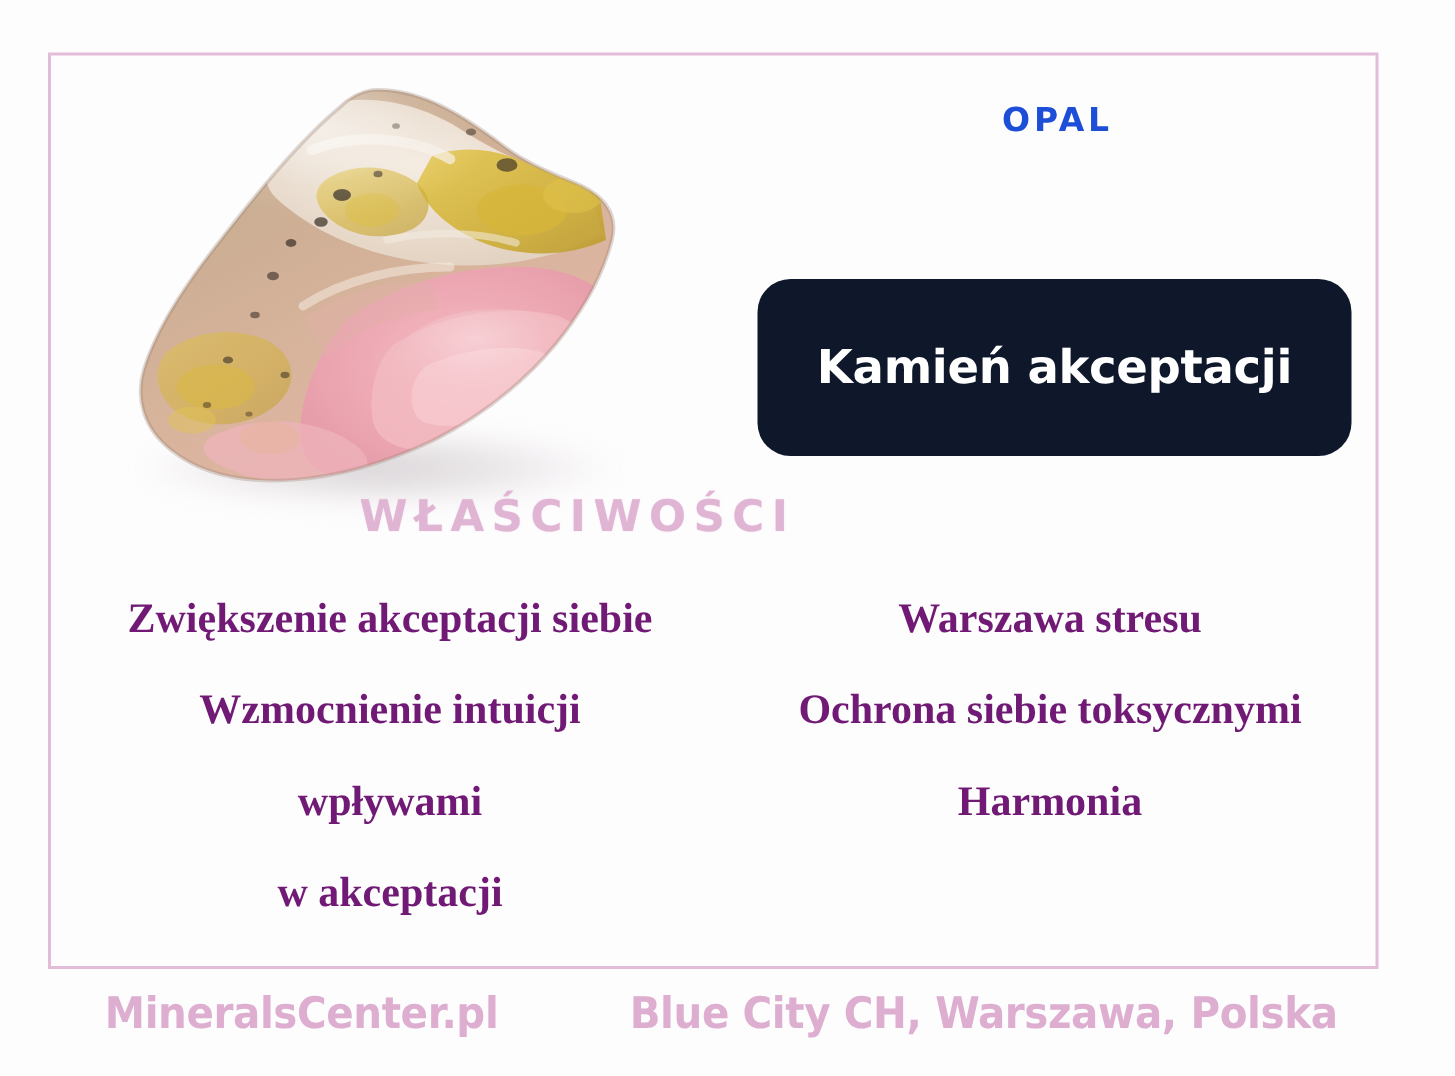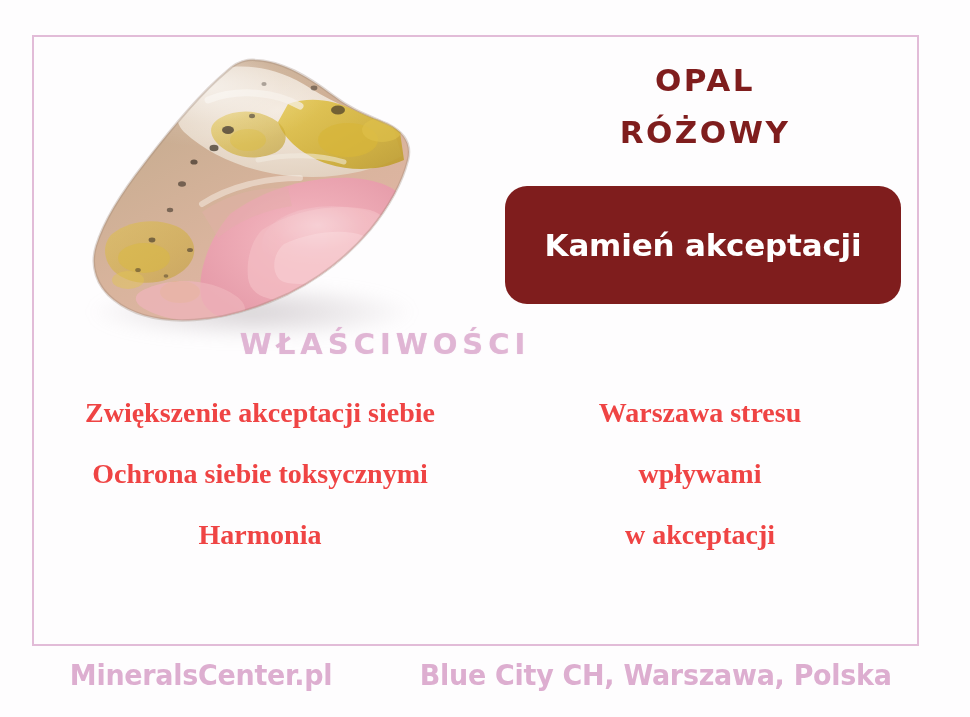--- a/index.html
+++ b/index.html
@@ -66,34 +66,34 @@
     left: 505px;
     top: 50px;
     width: 400px;
     text-align: center;
   }
   .title-line {
     font-family: "DejaVu Sans", sans-serif;
     font-weight: 700;
     font-variant: small-caps;
     text-transform: lowercase;
-    color: #7f1d1d;
-    font-size: 44px;
+    color: #1d4ed8;
+    font-size: 32px;
     line-height: 52px;
     letter-spacing: 2.5px;
   }
 
   
   .badge {
     position: absolute;
     left: 505px;
     top: 186px;
     width: 396px;
     height: 118px;
-    background: #7f1d1d;
+    background: #0f172a;
     border-radius: 22px;
     display: flex;
     align-items: center;
     justify-content: center;
   }
   .badge-label {
     color: #ffffff;
     font-family: "DejaVu Sans", sans-serif;
     font-weight: 700;
     font-size: 31px;
@@ -125,21 +125,21 @@
     display: grid;
     grid-template-columns: 1fr 1fr;
     grid-auto-rows: 61px;
     align-items: center;
   }
   .prop-cell {
     text-align: center;
     font-family: "Liberation Serif", "DejaVu Serif", serif;
     font-weight: 700;
     font-size: 28px;
-    color: #ef4444;
+    color: #701a75;
     white-space: nowrap;
   }
 
   
   .footer {
     position: absolute;
     left: 0;
     top: 658px;
     width: 970px;
     display: flex;
@@ -301,32 +301,32 @@
                C 110 278, 82 272, 62 256
                C 44 242, 38 222, 44 202
                C 52 176, 70 148, 92 120
                C 118 86, 150 48, 174 28
                C 182 20, 189 17, 196 16 Z" fill="none" stroke="rgba(150,126,108,0.30)" stroke-width="2.5"></path>
     </svg>
   </div>
 
   <div class="title-block">
     <div class="title-line">Opal</div>
-    <div class="title-line">różowy</div>
   </div>
 
   <div class="badge">
     <span class="badge-label">Kamień akceptacji</span>
   </div>
 
   <div class="section-heading">WŁAŚCIWOŚCI</div>
 
   <div class="props">
     <div class="prop-cell">Zwiększenie akceptacji siebie</div>
     <div class="prop-cell">Warszawa stresu</div>
+    <div class="prop-cell">Wzmocnienie intuicji</div>
     <div class="prop-cell">Ochrona siebie toksycznymi</div>
     <div class="prop-cell">wpływami</div>
     <div class="prop-cell">Harmonia</div>
     <div class="prop-cell">w akceptacji</div>
   </div>
 
   <div class="footer">
     <span class="footer-item">MineralsCenter.pl</span>
     <span class="footer-item">Blue City CH, Warszawa, Polska</span>
   </div>

